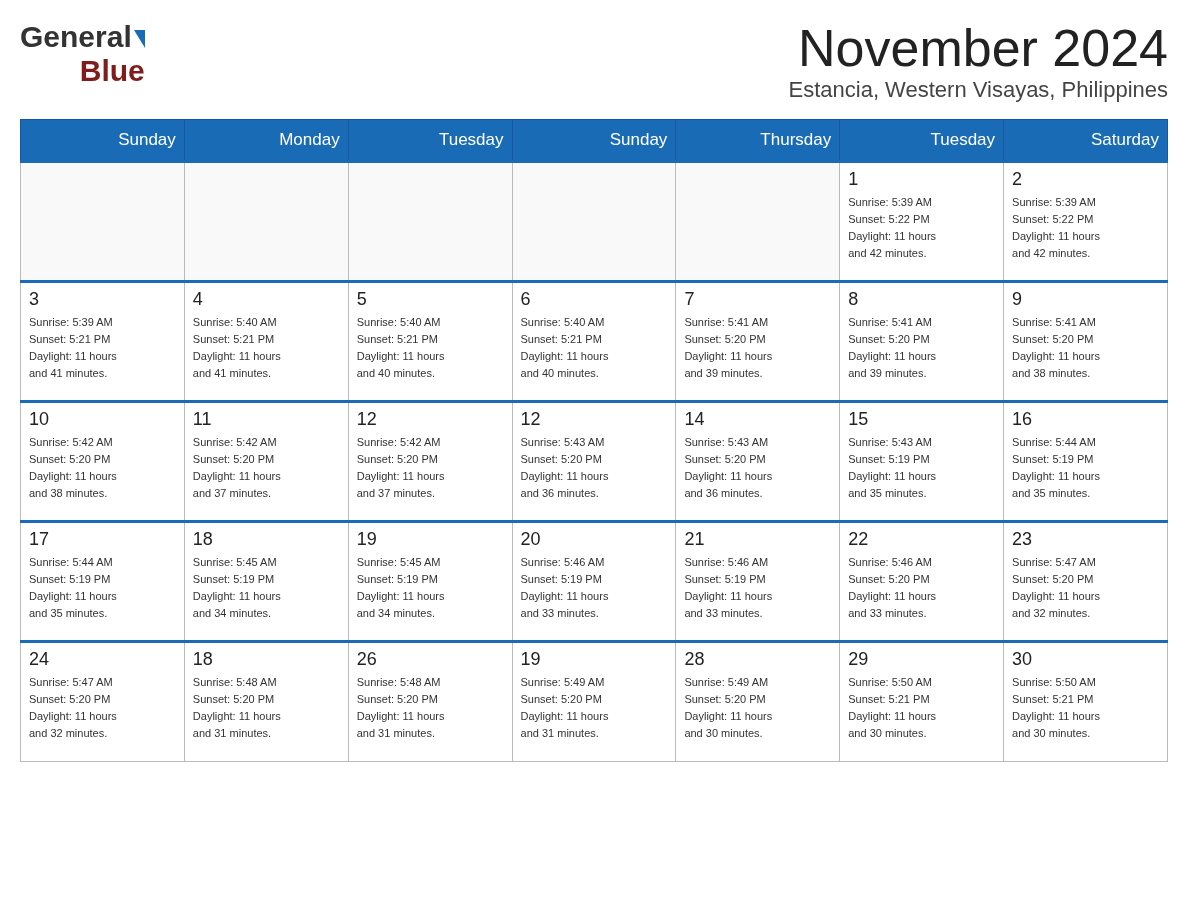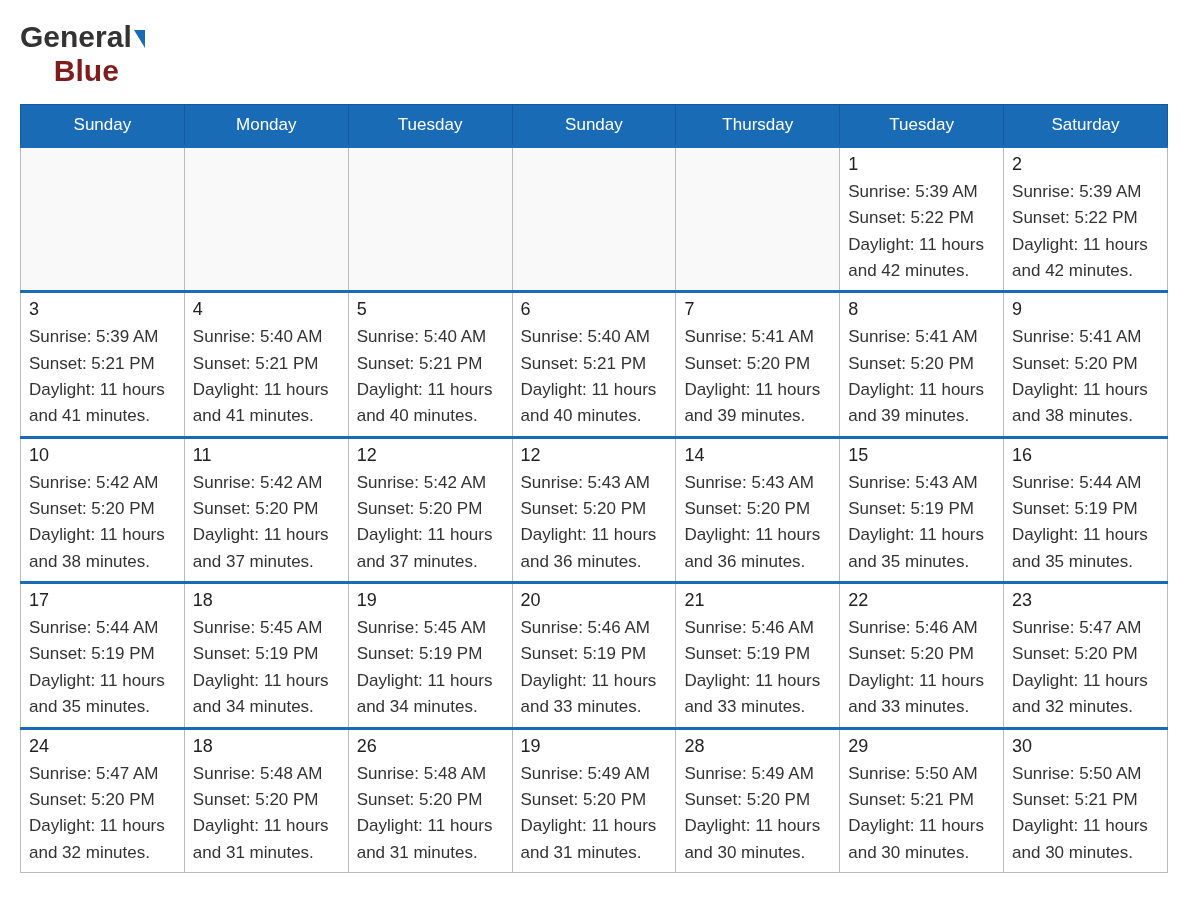--- a/index.html
+++ b/index.html
@@ -12,21 +12,21 @@
     }
     .header {
       display: flex;
       justify-content: space-between;
       align-items: flex-start;
       margin-bottom: 16px;
     }
     .logo {
       display: flex;
       flex-direction: column;
-      align-items: center;
+      align-items: flex-end;
     }
     .title-block {
       text-align: right;
     }
     .title-block h1 {
       font-size: 52px;
       font-weight: normal;
       color: #222;
       line-height: 1.1;
     }
@@ -39,42 +39,42 @@
       width: 100%;
       border-collapse: collapse;
       border: 1px solid #999;
     }
     .calendar th {
       background-color: #1a6bb5;
       color: #fff;
       font-size: 17px;
       font-weight: normal;
       padding: 10px 8px;
-      text-align: center;
+      text-align: right;
       border: 1px solid #1558a0;
     }
     .calendar td {
       vertical-align: top;
       border: 1px solid #bbb;
       padding: 6px 8px;
       width: calc(100% / 7);
       min-height: 110px;
       height: 120px;
     }
     .calendar td.empty {
       background: #f9f9f9;
     }
     .day-number {
       font-size: 18px;
       color: #222;
       display: block;
       margin-bottom: 4px;
     }
     .day-info {
-      font-size: 17px;
+      font-size: 11px;
       color: #333;
       line-height: 1.55;
     }
     .row-top td {
       border-top: 3px solid #1a6bb5;
     }
     
     .logo-wrapper {
       display: flex;
       align-items: center;
@@ -109,20 +109,22 @@
   <div class="logo">
     <div class="logo-wrapper">
       <span class="logo-text-general">General</span>
       <span class="logo-arrow"></span>
     </div>
     <div>
       <span class="logo-row2">Blue</span>
     </div>
   </div>
   <div class="title-block">
+    <h1>November 2024</h1>
+    <h2>Estancia, Western Visayas, Philippines</h2>
   </div>
 </div>
 
 <table class="calendar">
   <thead>
     <tr>
       <th>Sunday</th>
       <th>Monday</th>
       <th>Tuesday</th>
       <th>Sunday</th>

